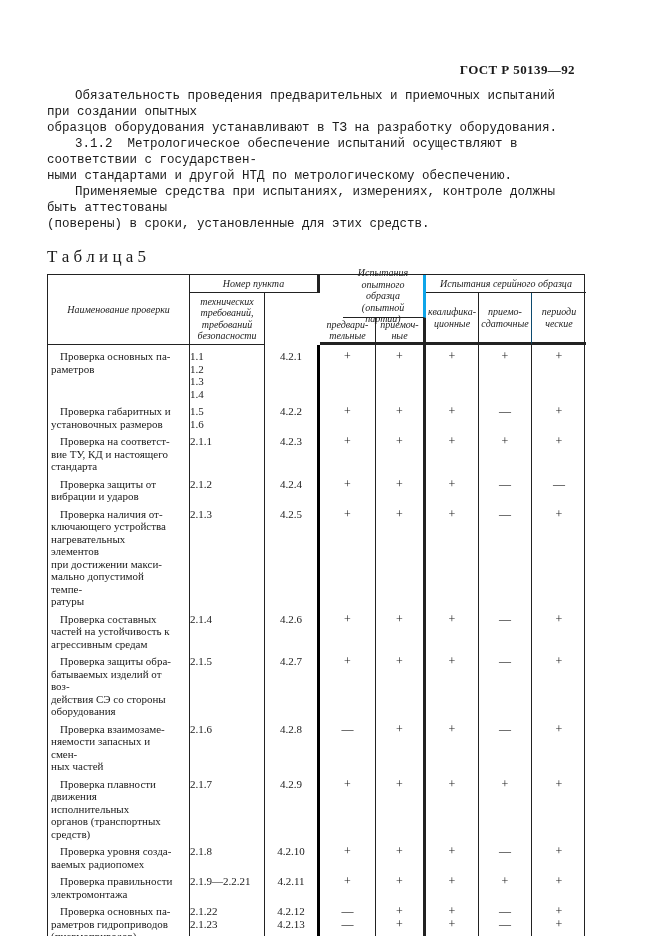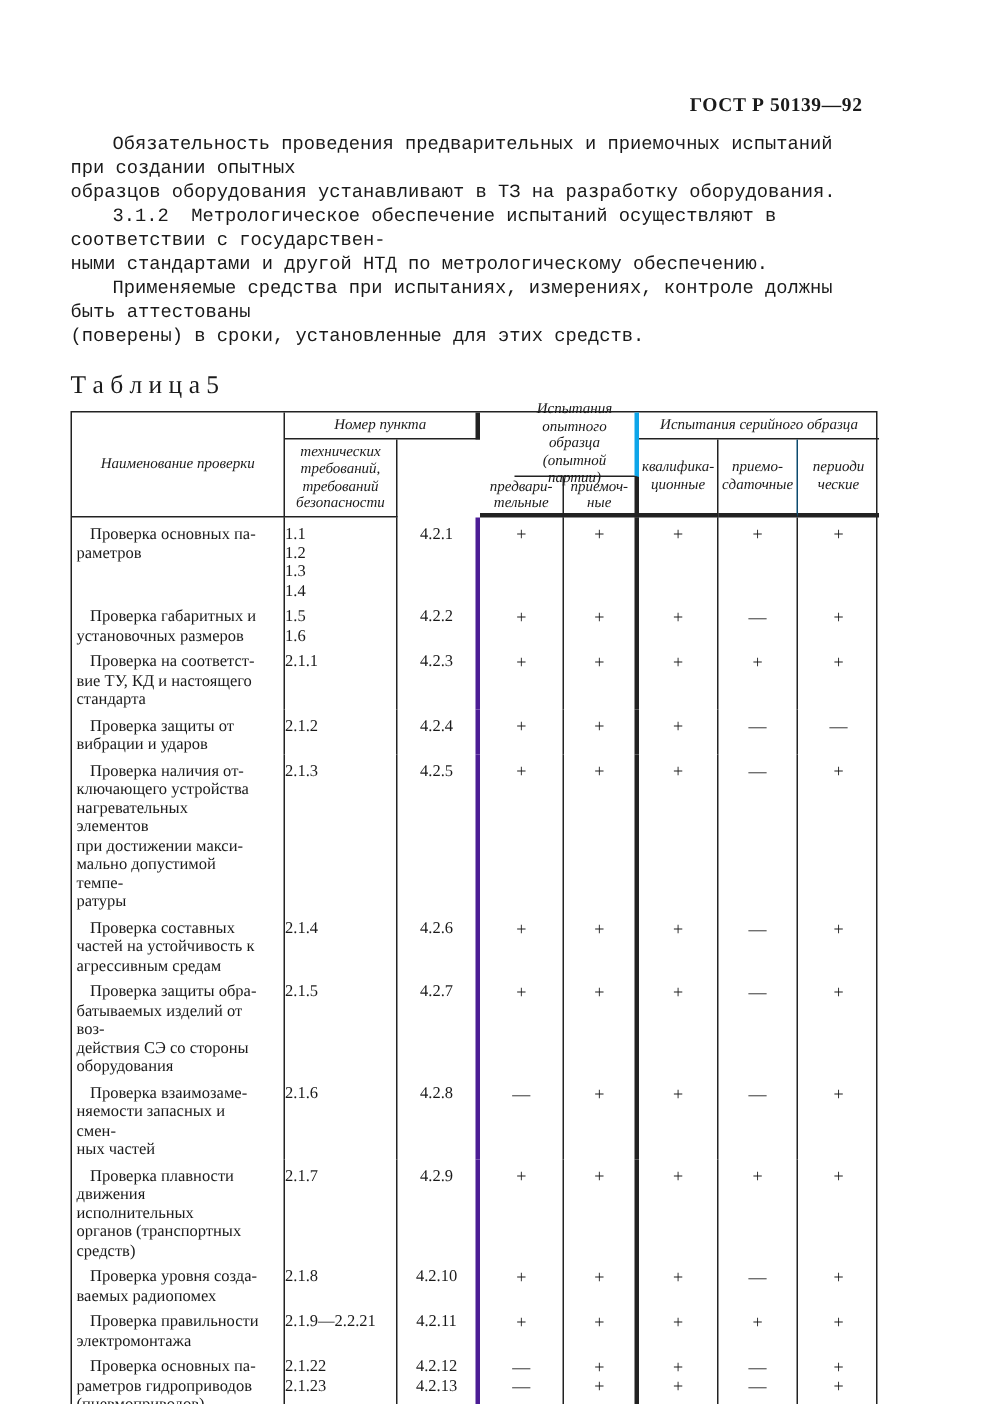--- a/index.html
+++ b/index.html
@@ -40,21 +40,21 @@
   .tbody {
     display:grid;
     grid-template-columns:142px 75px 55px 56px 50px 53px 53px 54px;
     grid-auto-flow:row;
   }
   .trow { display:contents; }
   .cell { padding-top:5px; font-size:11px; line-height:12.5px; white-space:pre-line; }
   .trow:last-child .cell { padding-bottom:5px; }
   .c1 { border-right:1px solid #222; text-align:left; padding-left:3px; padding-right:14px; text-indent:9px; }
   .c2 { border-right:1px solid #222; text-align:left; }
-  .c3 { border-right:3px solid #4c1d95; text-align:center; }
+  .c3 { border-right:3px solid #000000; text-align:center; }
   .c4 { border-right:1px solid #222; text-align:center; font-size:12px; }
   .c5 { border-right:3px solid #222; text-align:center; font-size:12px; }
   .c6 { border-right:1px solid #222; text-align:center; font-size:12px; }
   .c7 { border-right:1px solid #222; text-align:center; font-size:12px; }
   .c8 { text-align:center; font-size:12px; }
 
   .page-number { text-align:center; font-size:14px; margin-top:9px; padding-right:3px; }
 </style>
 </head>
 <body>

